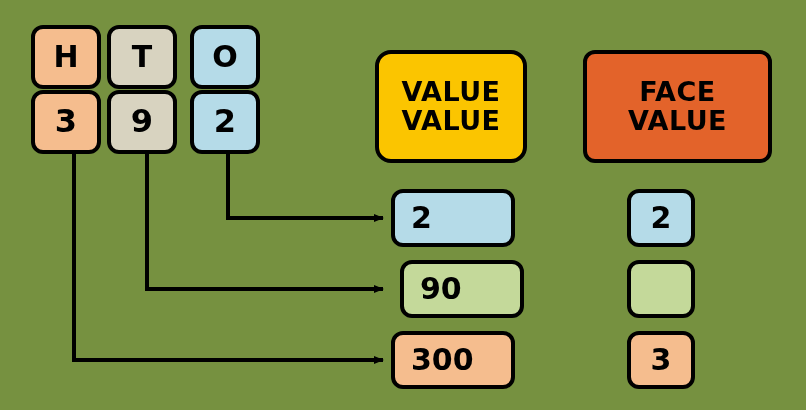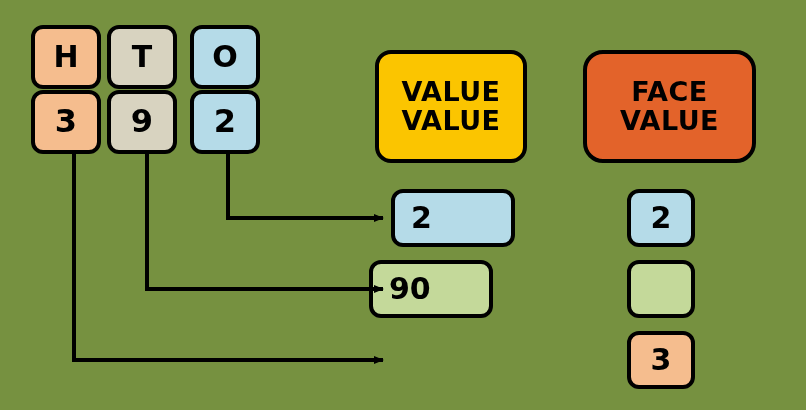--- a/index.html
+++ b/index.html
@@ -102,30 +102,33 @@
     <span>9</span>
   </div>
   <div class="box cell digit fill-blue" style="left:190px; top:90px;">
     <span>2</span>
   </div>
 
   <div class="box card fill-yellow" style="left:375px; top:50px; width:152px; height:113px; border-radius:16px;">
     <span>VALUE</span>
     <span>VALUE</span>
   </div>
-  <div class="box card fill-orange" style="left:583px; top:50px; width:173px; height:113px; border-radius:20px;">
+  <div class="box card fill-orange" style="left:583px; top:50px; width:189px; height:113px; border-radius:12px;">
     <span>FACE</span>
     <span>VALUE</span>
   </div>
 
   <div class="box value-box fill-blue" style="left:391px; top:189px;">
     <span>2</span>
   </div>
-  <div class="box value-box fill-green" style="left:369px; top:260px;">
+  <div class="box value-box fill-green" style="left:400px; top:260px;">
     <span>90</span>
+  </div>
+  <div class="box value-box fill-peach" style="left:391px; top:331px;">
+    <span>300</span>
   </div>
 
   <div class="box face-box fill-blue" style="left:627px; top:189px;">
     <span>2</span>
   </div>
   <div class="box face-box fill-green" style="left:627px; top:260px;">
     <span></span>
   </div>
   <div class="box face-box fill-peach" style="left:627px; top:331px;">
     <span>3</span>

